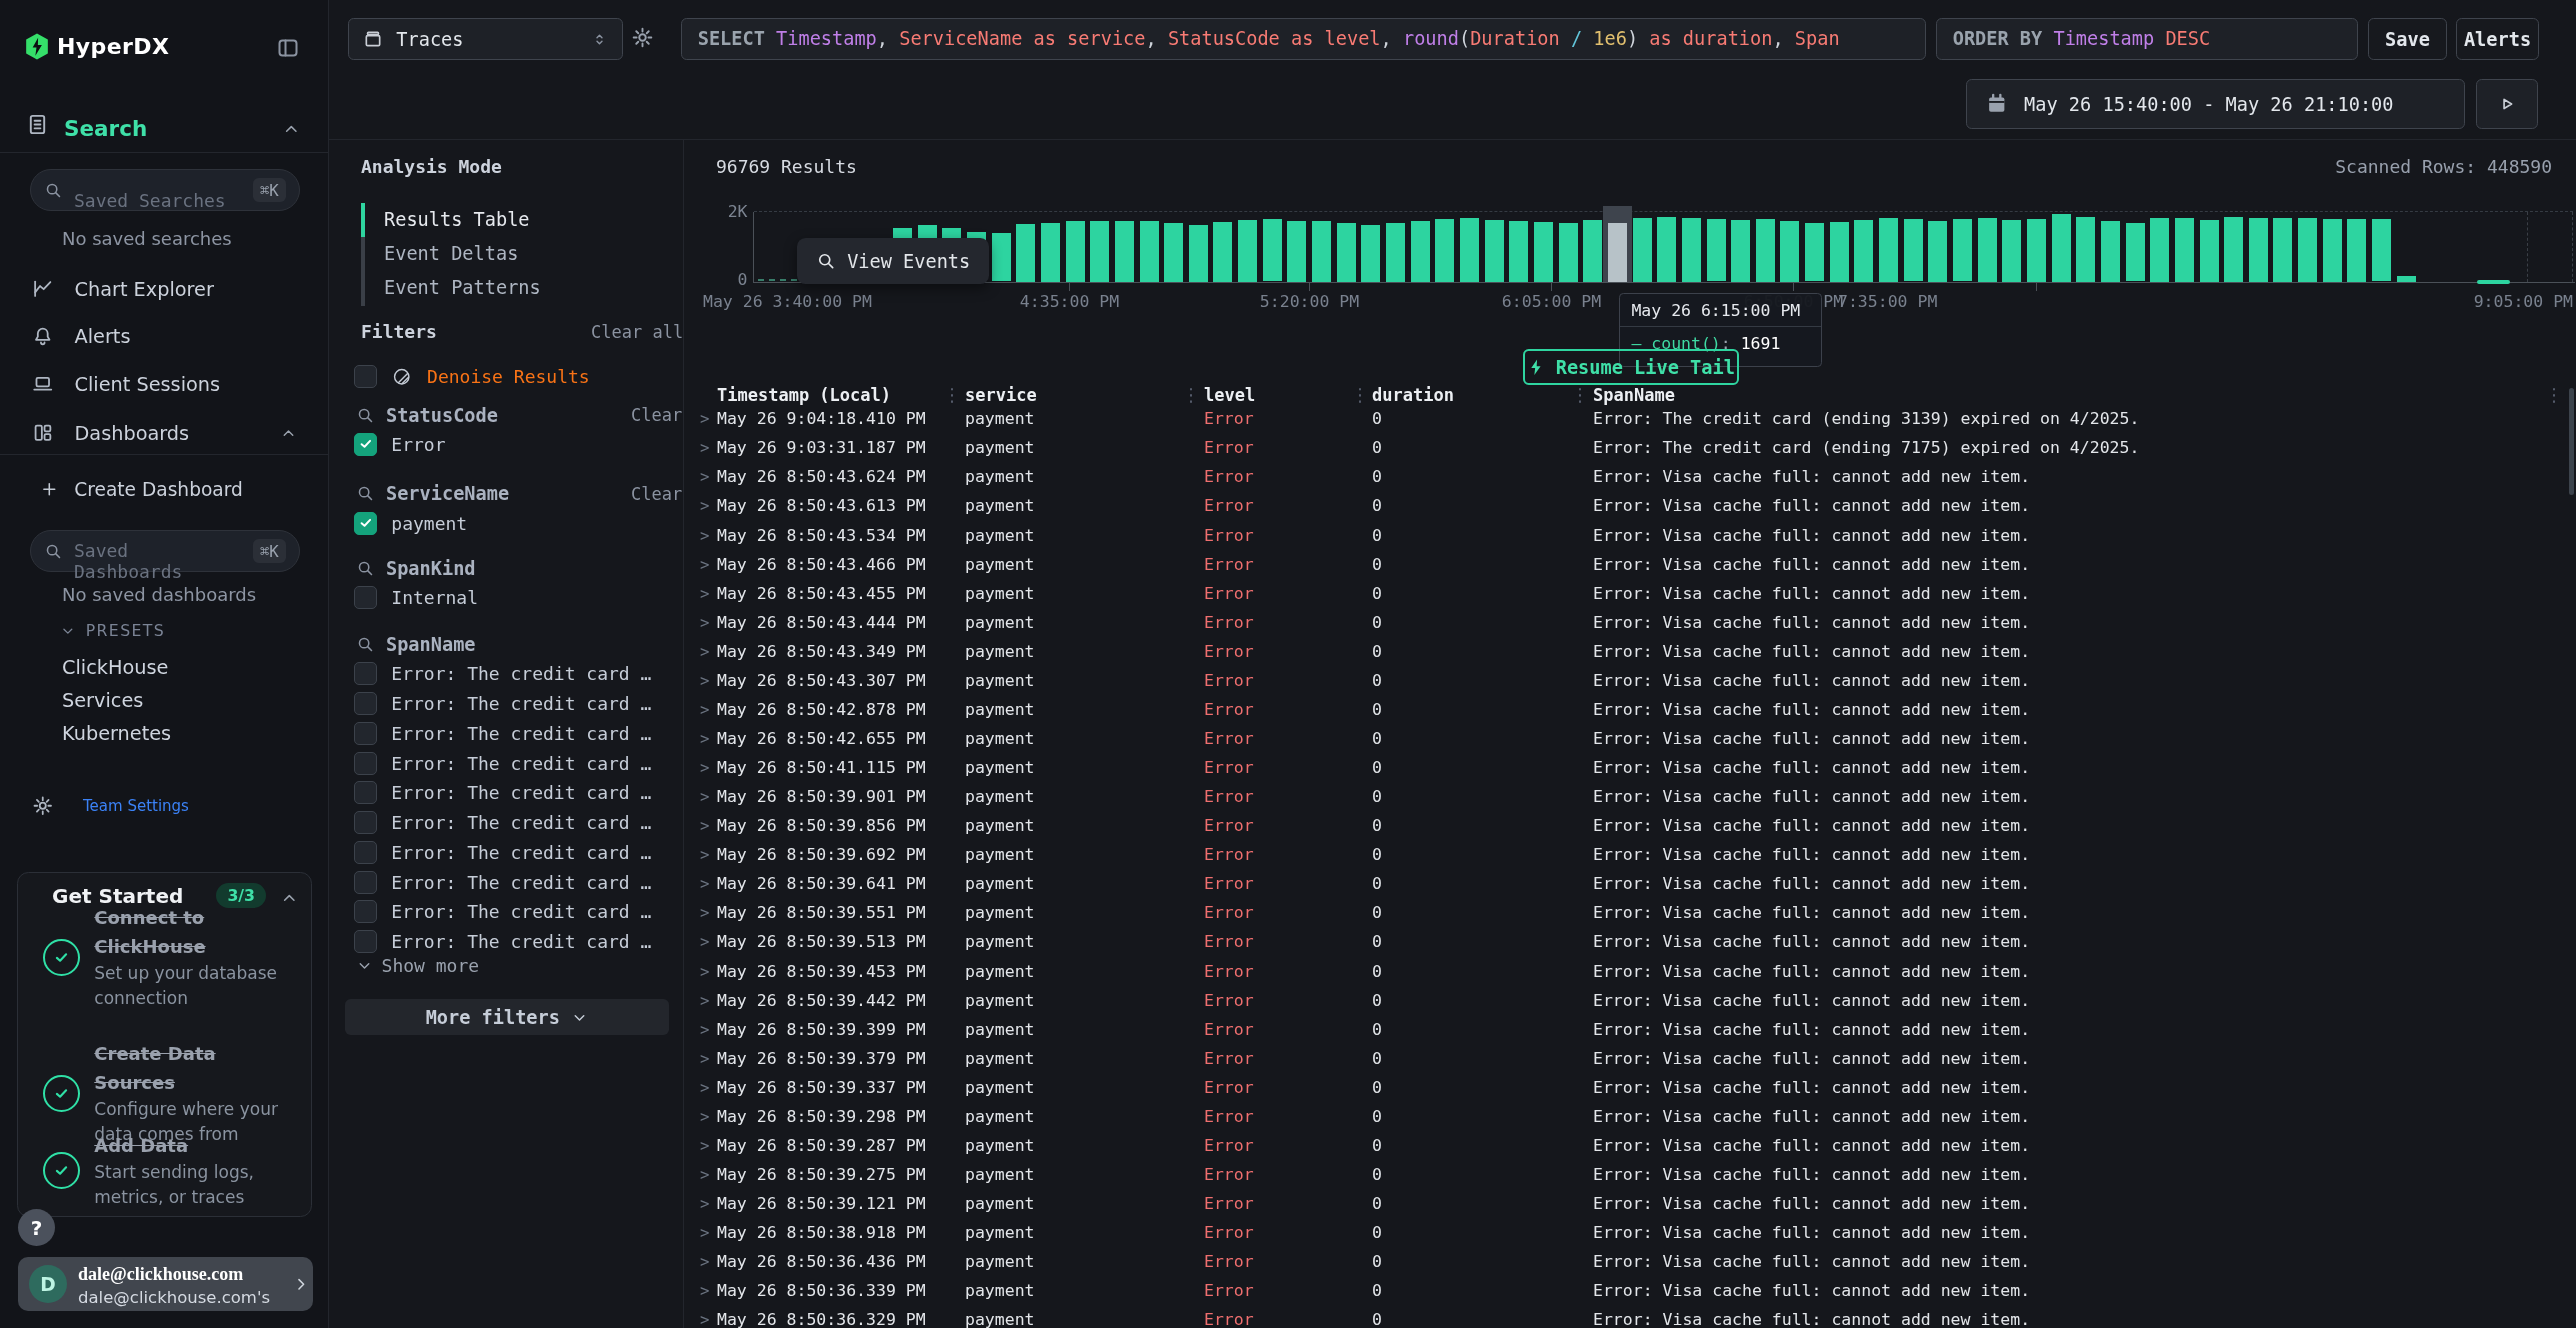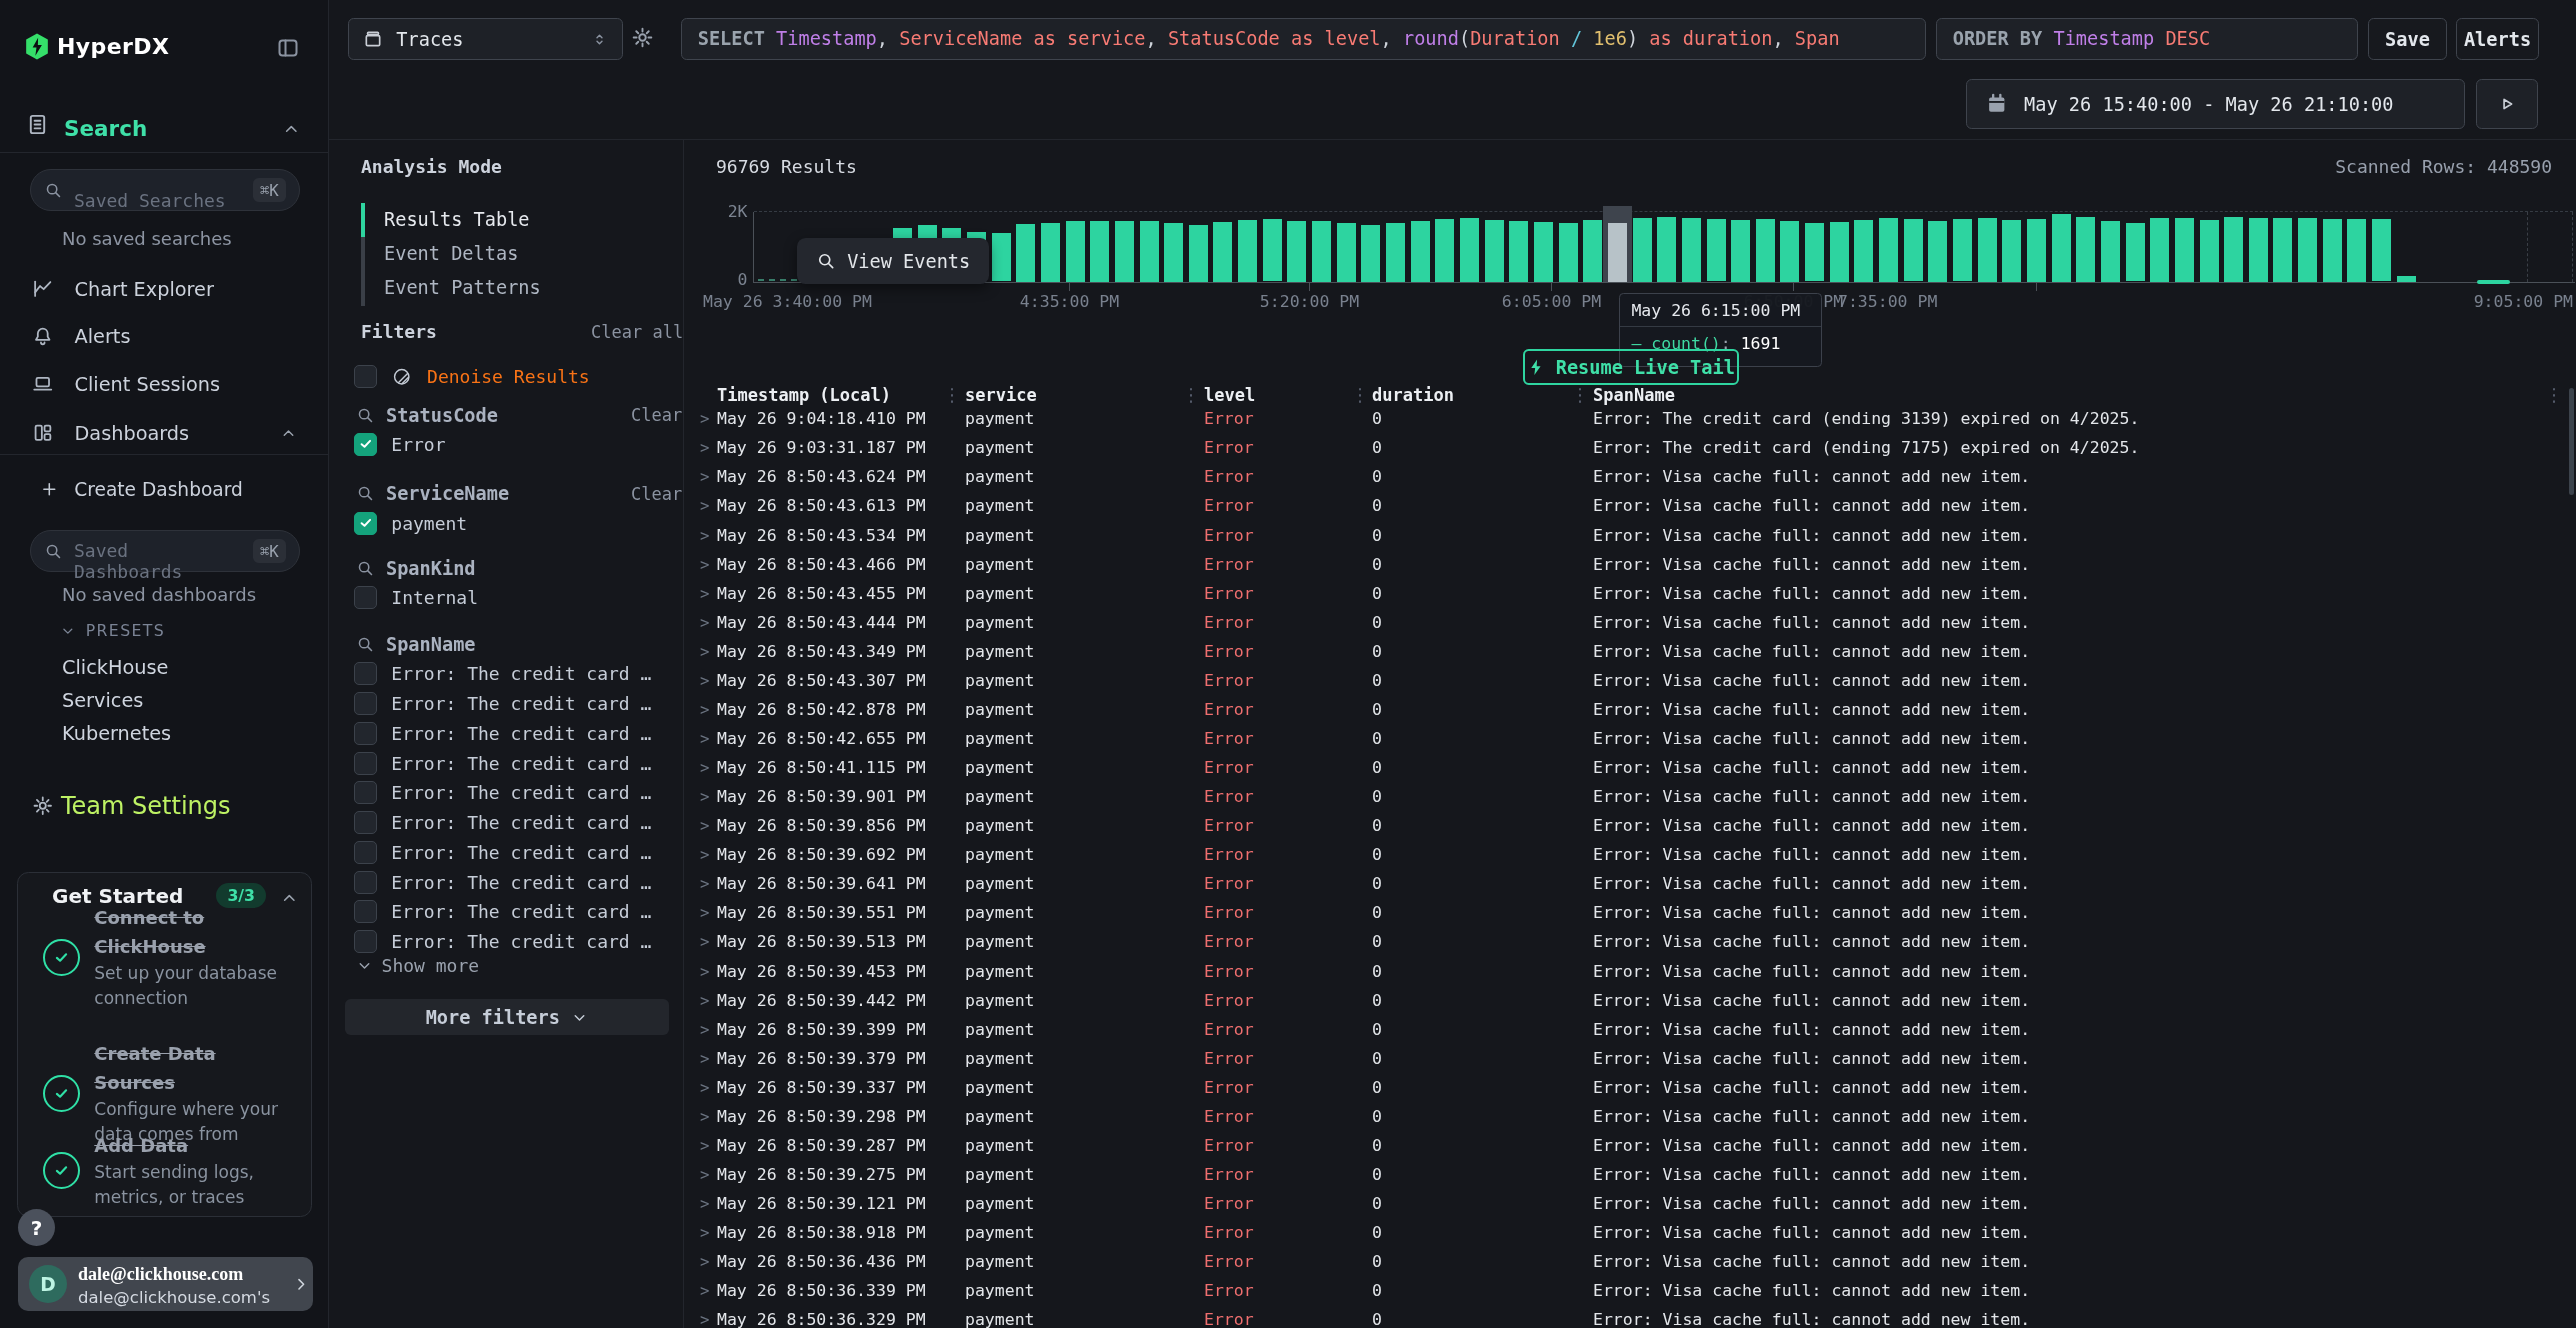--- a/index.html
+++ b/index.html
@@ -29,21 +29,21 @@
   #create-dashboard{left:0px;top:469px;width:328px;height:40px;display:flex;align-items:center;}
   #create-dashboard .nicon{margin-left:40px;color:#c3cad4;}
   #create-dashboard .nlabel{margin-left:15.7px;font-size:18.6px;color:#ccd2dc;}
   #saved-dashboards-pill{top:530px;}
   #no-saved-dashboards{left:62px;top:584px;font-size:18px;color:#8d95a3;}
   #presets-row{left:60px;top:621px;display:flex;align-items:center;gap:10px;color:#7b8495;}
   #presets-label{font-size:15.7px;letter-spacing:1.4px;color:#7b8495;}
   .preset-item{position:absolute;left:62px;font-size:19.3px;color:#cfd5df;}
   #team-settings{left:0;top:784px;width:328px;height:43px;display:flex;align-items:center;}
   #team-settings .nicon{margin-left:31.5px;color:#aeb6c2;}
-  #team-settings .nlabel{margin-left:8px;font-size:24px;color:#bef264;}
+  #team-settings .nlabel{margin-left:30px;font-size:15px;color:#3b82f6;}
   
   #gs-card{left:17px;top:872px;width:295px;height:345px;border:1.4px solid #2b2f37;border-radius:11.4px;background:#16181d;box-sizing:border-box;}
   #gs-title{left:52px;top:884px;font-size:20px;font-weight:bold;color:#f0f2f5;}
   #gs-badge{left:216px;top:883px;background:#123b2e;color:#3fe0a8;font-size:15.7px;font-weight:bold;border-radius:715px;padding:2.9px 11.4px;}
   #gs-caret{left:280px;top:889px;color:#9aa2ae;}
   .gs-item{position:absolute;left:43px;width:250px;display:flex;align-items:center;gap:14.3px;}
   .gs-check{flex:0 0 auto;width:33px;height:33px;border:2.1px solid #2fe0a6;border-radius:50%;display:flex;align-items:center;justify-content:center;color:#2fe0a6;}
   .gs-text{width:187px;}
   .gs-t{font-size:18px;font-weight:bold;color:#9aa1ad;text-decoration:line-through;line-height:29px;}
   .gs-s{font-size:17px;color:#8a93a0;line-height:25px;}

